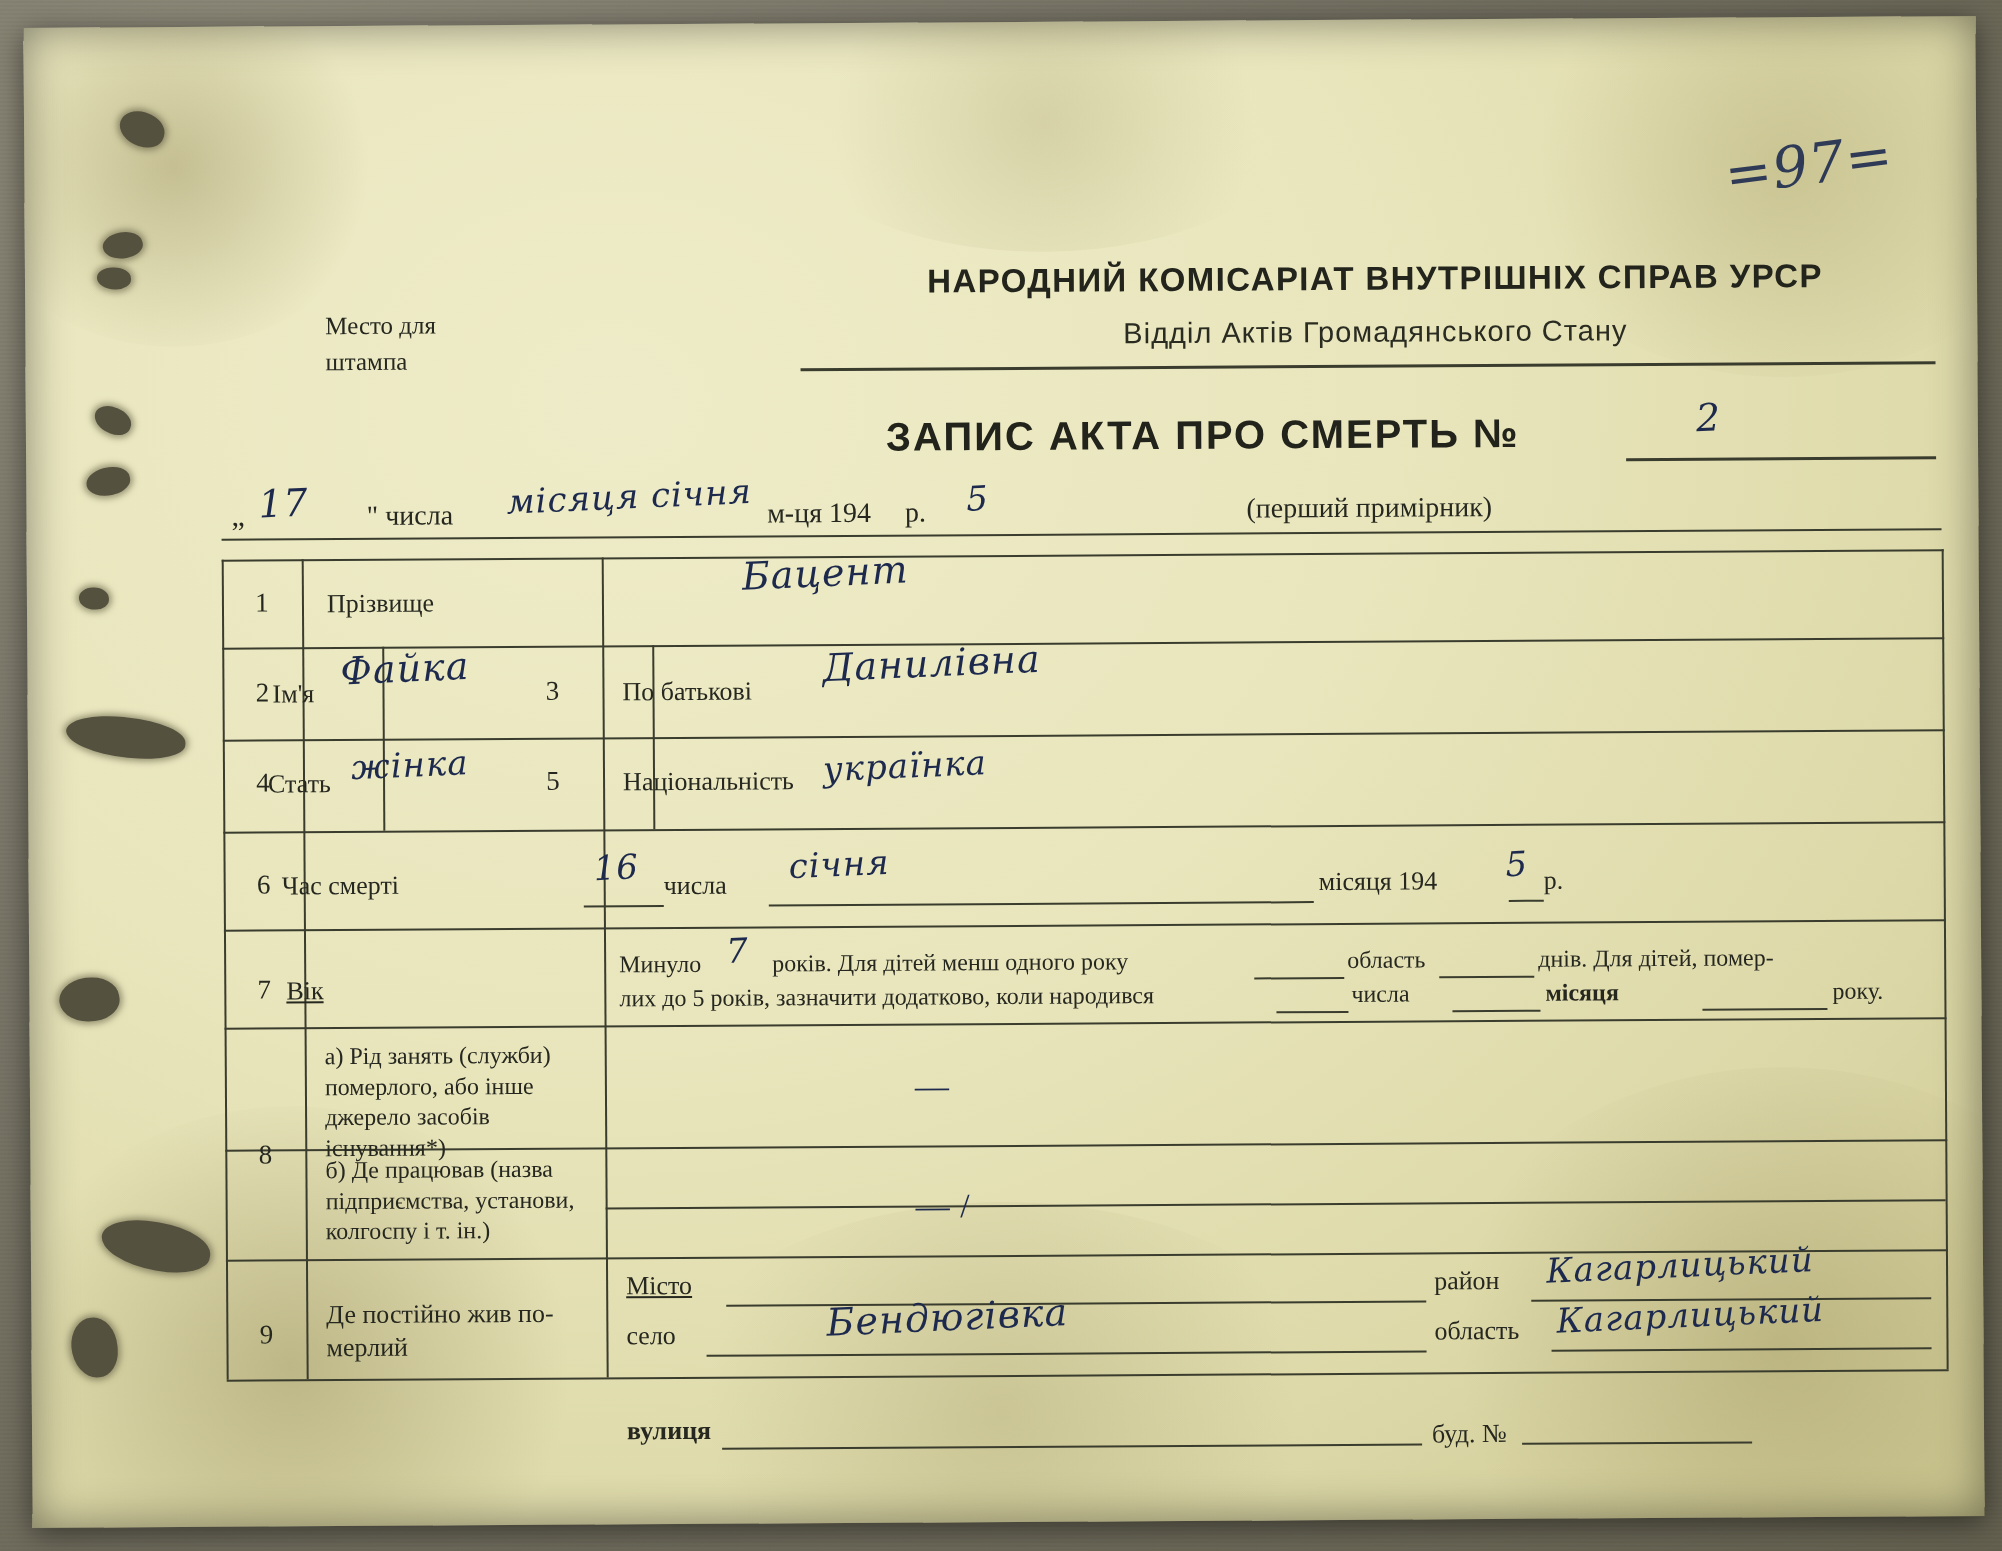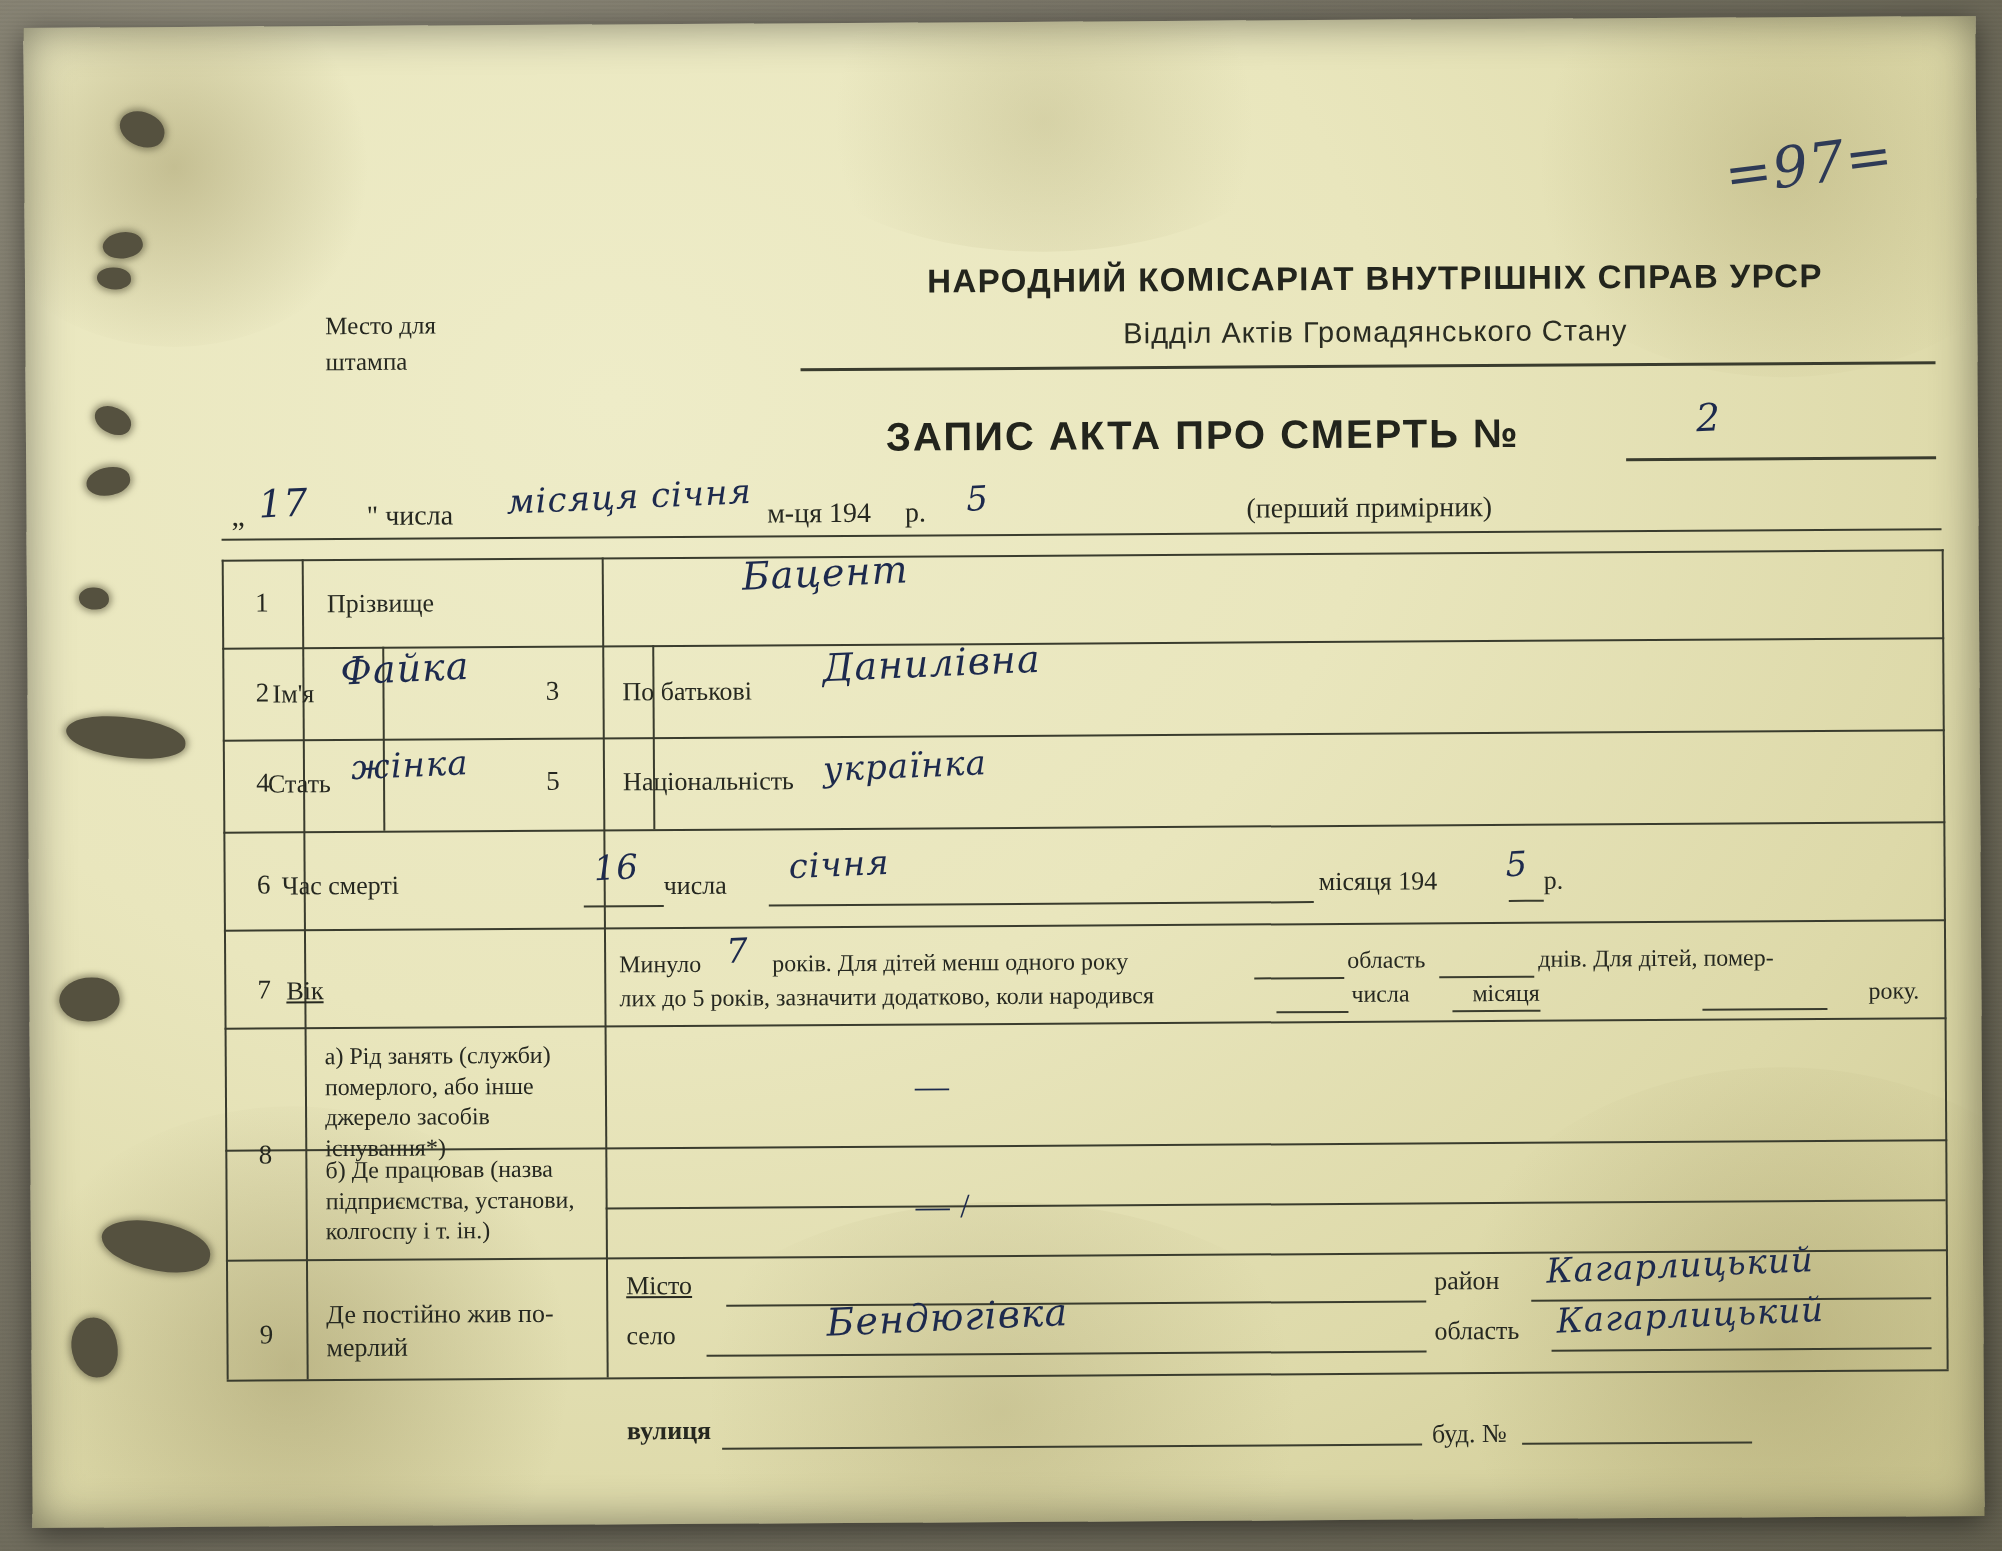--- a/index.html
+++ b/index.html
@@ -273,22 +273,22 @@
       <div class="lbl print" style="left:62px; top:415px;text-decoration:underline;">Вік</div>
       <div class="lbl sm print" style="left:395px; top:392px;">Минуло</div>
       <div class="hand h2" style="left:502px; top:374px;">7</div>
       <div class="lbl sm print" style="left:548px; top:392px;">років. Для дітей менш одного року</div>
       <div class="lbl sm print" style="left:1123px; top:392px;">область</div>
       <div class="lbl sm print" style="left:1314px; top:392px;">днів. Для дітей, помер-</div>
       <div class="fillline" style="left:1030px; top:424px; width:90px;"></div>
       <div class="fillline" style="left:1215px; top:424px; width:95px;"></div>
       <div class="lbl sm print" style="left:395px; top:426px;">лих до 5 років, зазначити додатково, коли народився</div>
       <div class="lbl sm print" style="left:1127px; top:426px;">числа</div>
-      <div class="lbl sm print" style="left:1248px; top:426px;">місяця</div>
-      <div class="lbl sm print" style="left:1608px; top:426px;margin-left:36px;">року.</div>
+      <div class="lbl sm print" style="left:1321px; top:426px;font-weight:bold;">місяця</div>
+      <div class="lbl sm print" style="left:1608px; top:426px;">року.</div>
       <div class="fillline" style="left:1052px; top:458px; width:72px;"></div>
       <div class="fillline" style="left:1228px; top:458px; width:88px;"></div>
       <div class="fillline" style="left:1478px; top:458px; width:125px;"></div>
 
       <div class="num print" style="left:10px; top:580px;">8</div>
       <div class="lbl sm print" style="left:100px; top:482px; width:265px;">а) Рід занять (служби) померлого, або інше джерело засобів існування*)</div>
       <div class="hand dash" style="left:690px; top:512px;">—</div>
 
       <div class="lbl sm print" style="left:100px; top:596px; width:282px;">б) Де працював (назва підприємства, установи, колгоспу і т. ін.)</div>
       <div class="hand dash" style="left:690px; top:632px;">— /</div>

